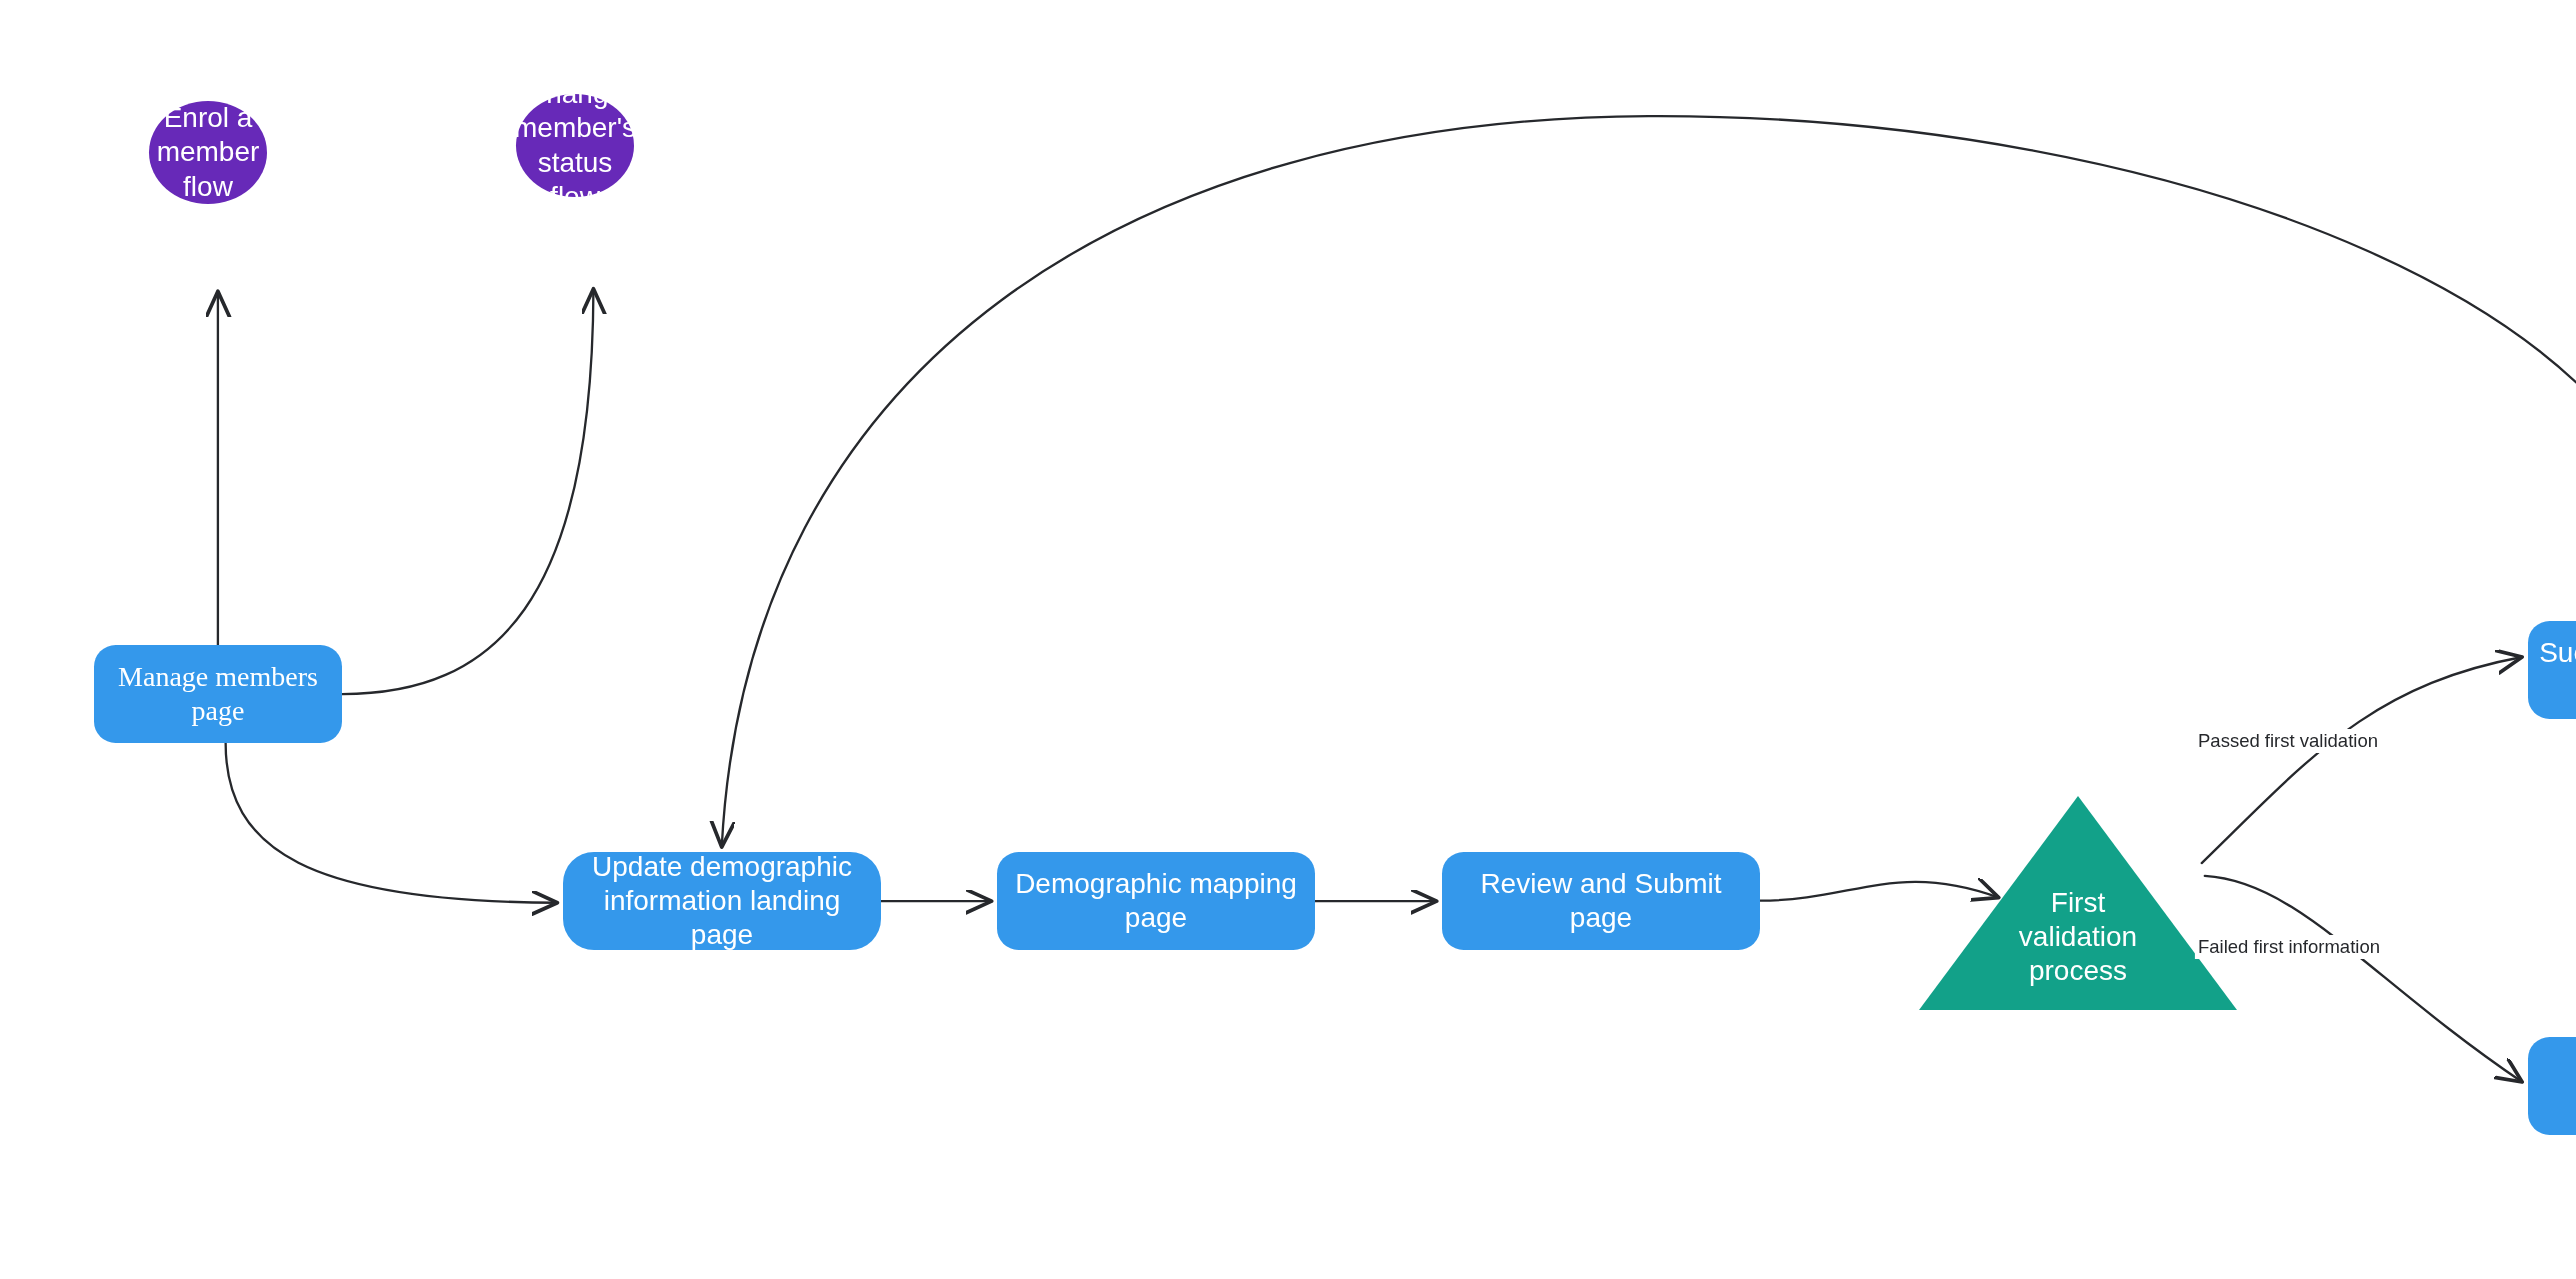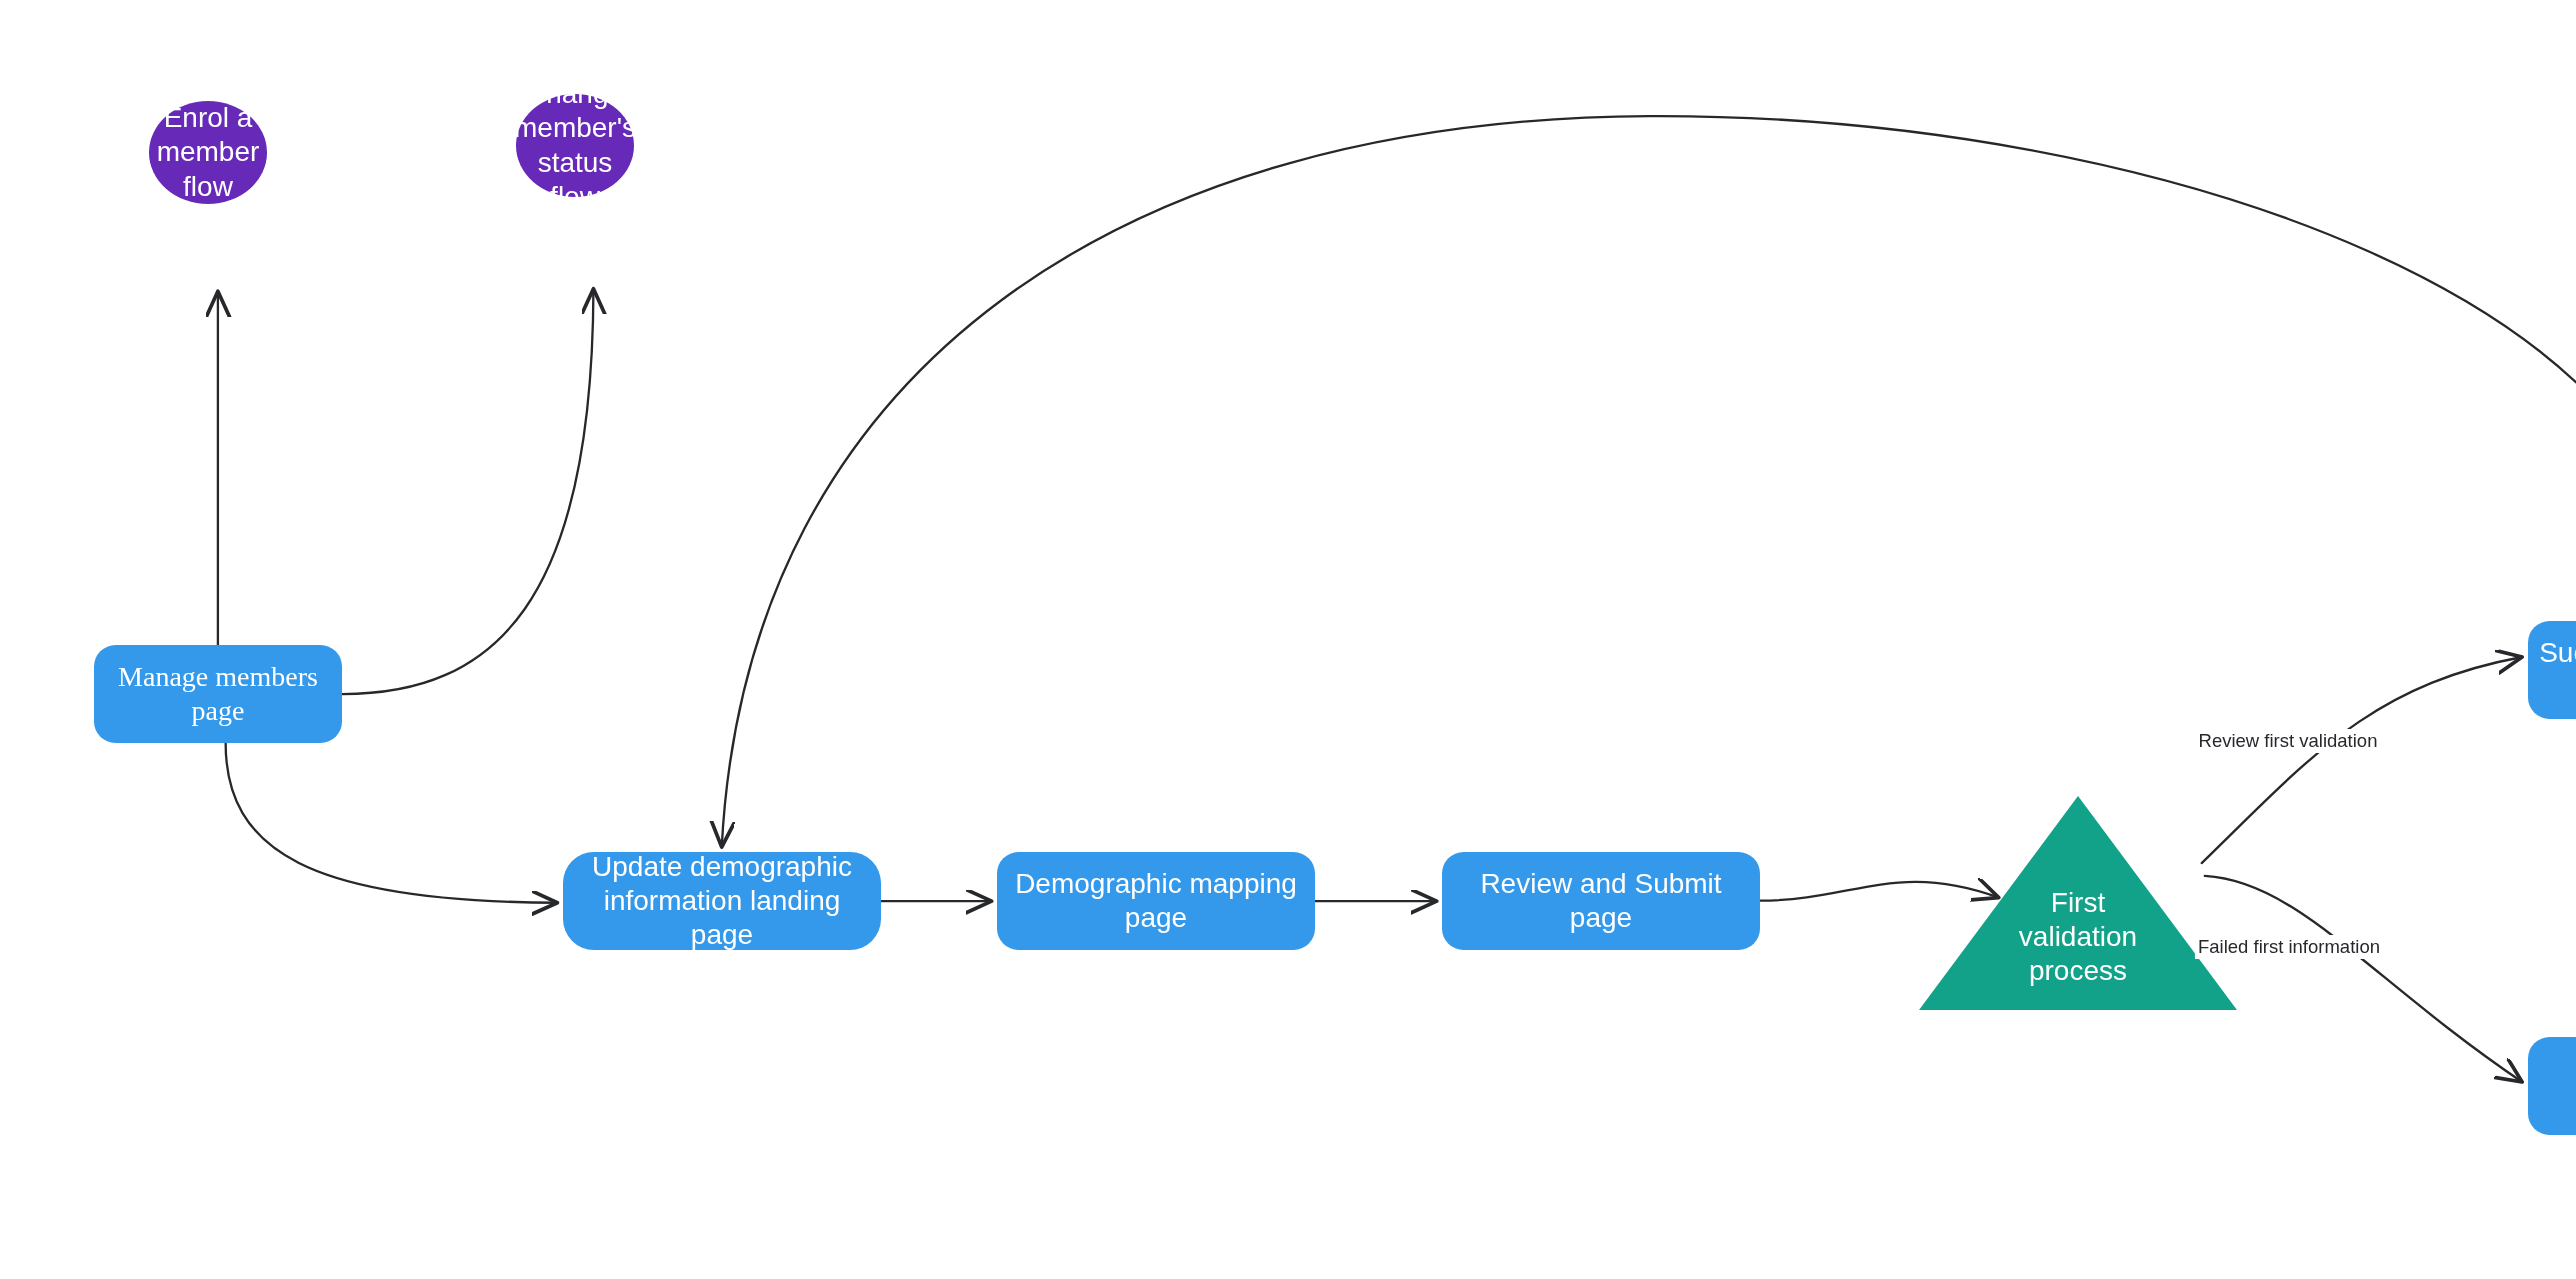--- a/index.html
+++ b/index.html
@@ -142,18 +142,18 @@
       <div class="node node-rect" style="left: 2528px; top: 621px; width: 318px; height: 98px; background: rgb(52, 152, 235); color: rgb(255, 255, 255);">
         <span class="node-label">Successful confirmation
 page</span>
       </div>
       <div class="node node-rect" style="left: 2528px; top: 1037px; width: 318px; height: 98px; background: rgb(52, 152, 235); color: rgb(255, 255, 255);">
         <span class="node-label">Unsuccessful confirmation
 page</span>
       </div>
     </div>
   <div id="edge-label-layer">
-      <div class="edge-label" style="left: 2288px; top: 741px; color: rgb(38, 40, 44);">Review first validation</div>
+      <div class="edge-label" style="left: 2288px; top: 741px; color: rgb(38, 40, 44);">Passed first validation</div>
       <div class="edge-label" style="left: 2289px; top: 947px; color: rgb(38, 40, 44);">Failed first information</div>
     </div>
 
 </div>
 
 
 </body></html>

